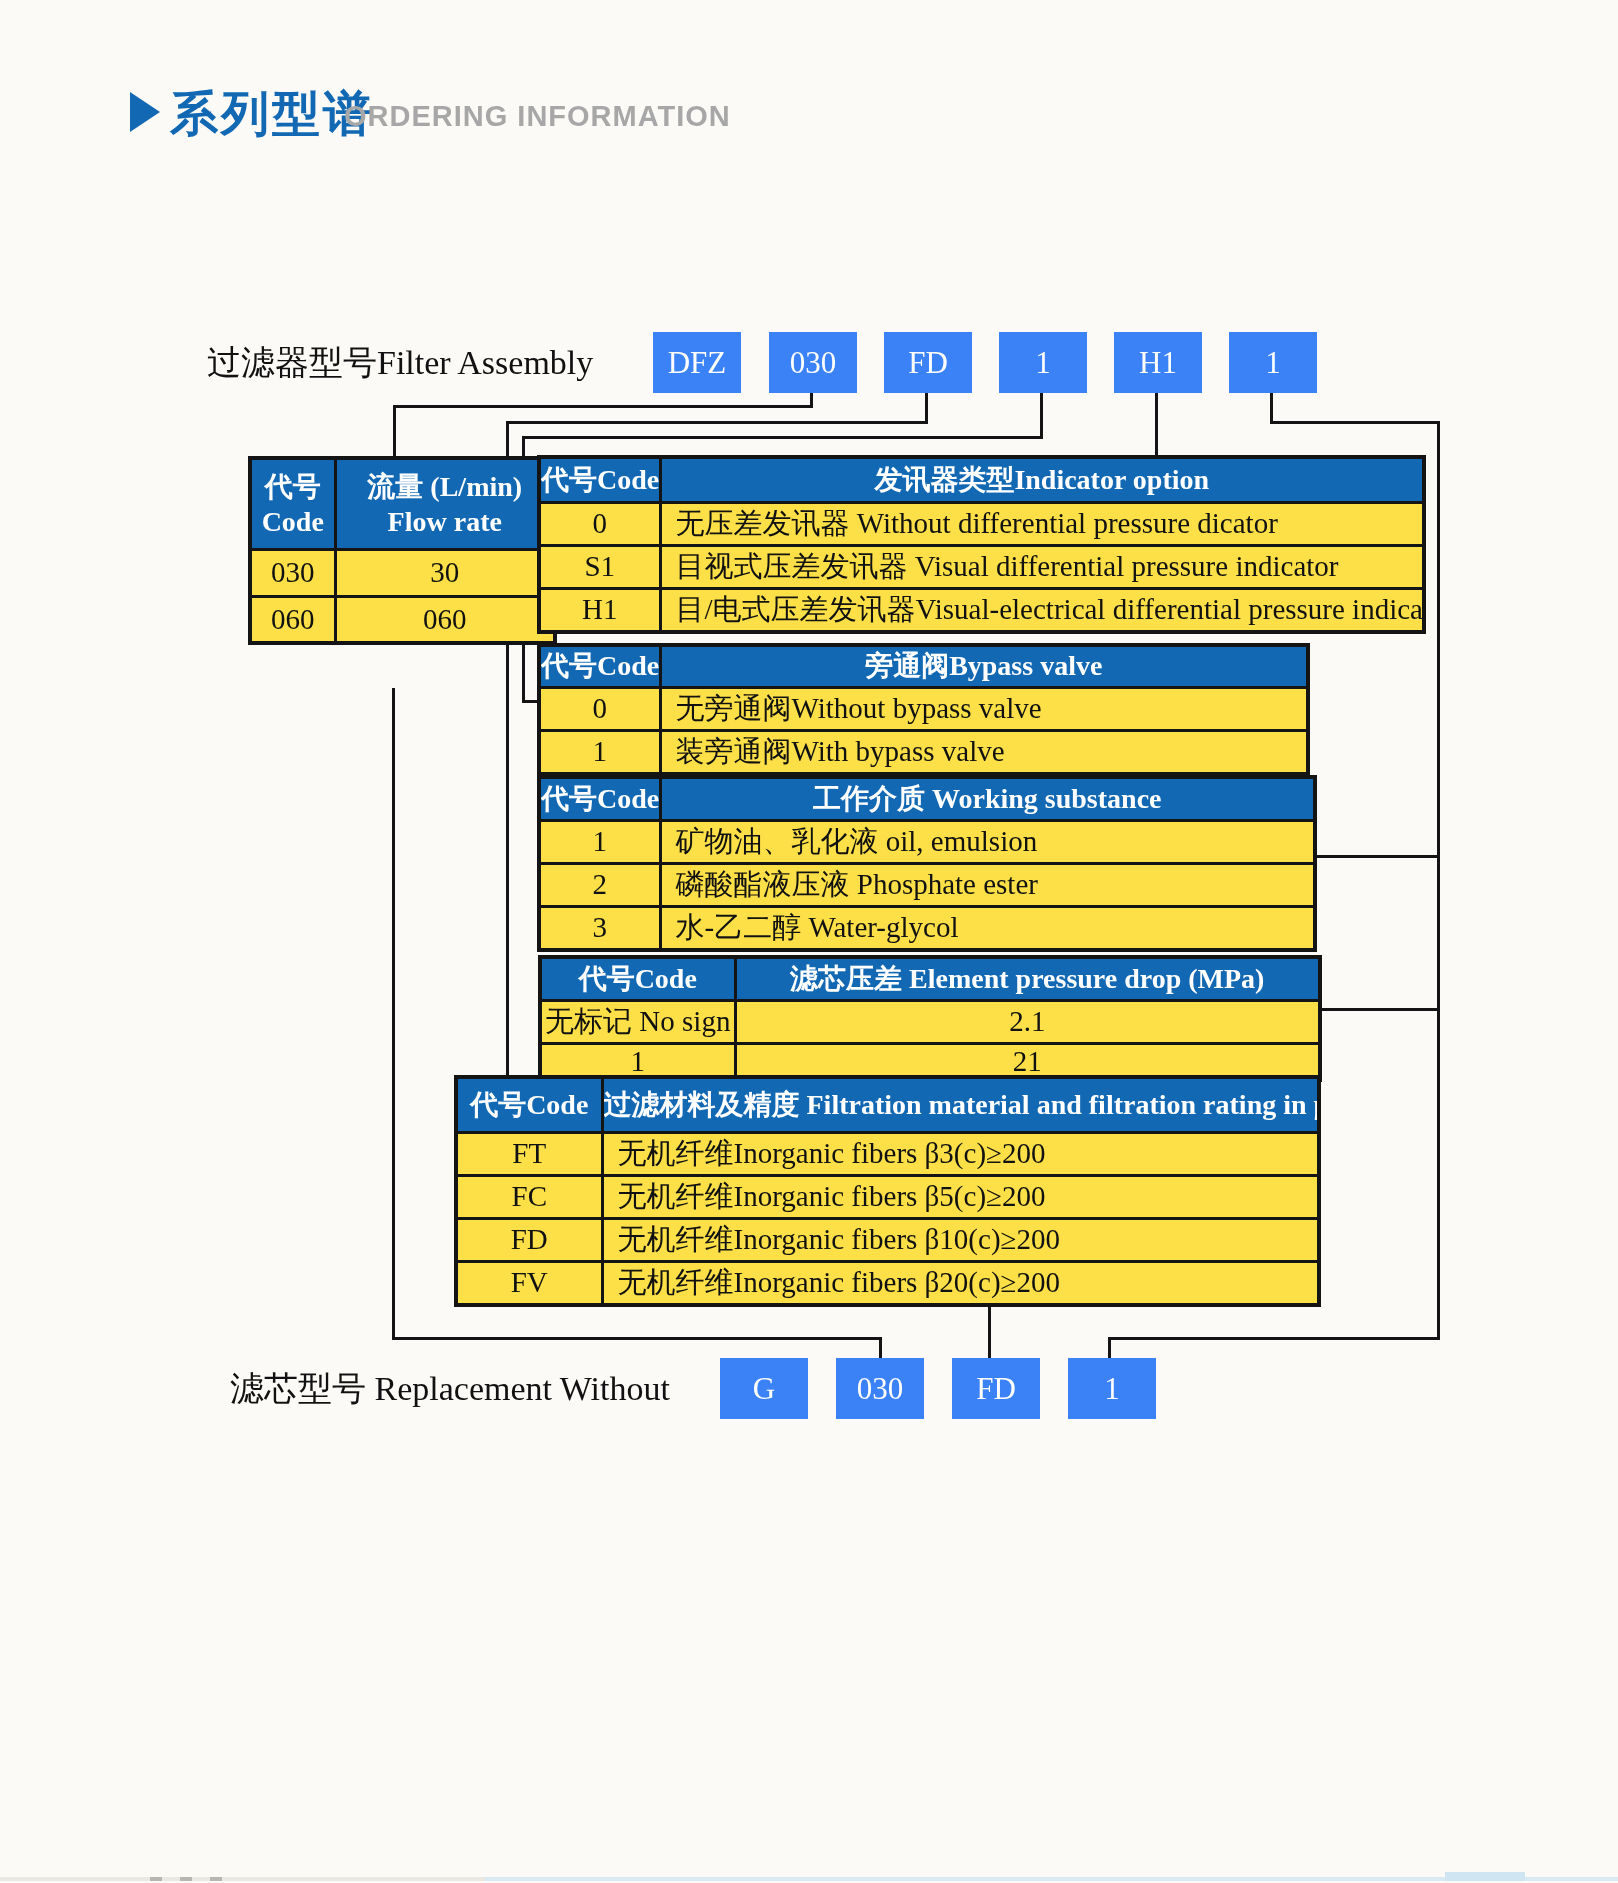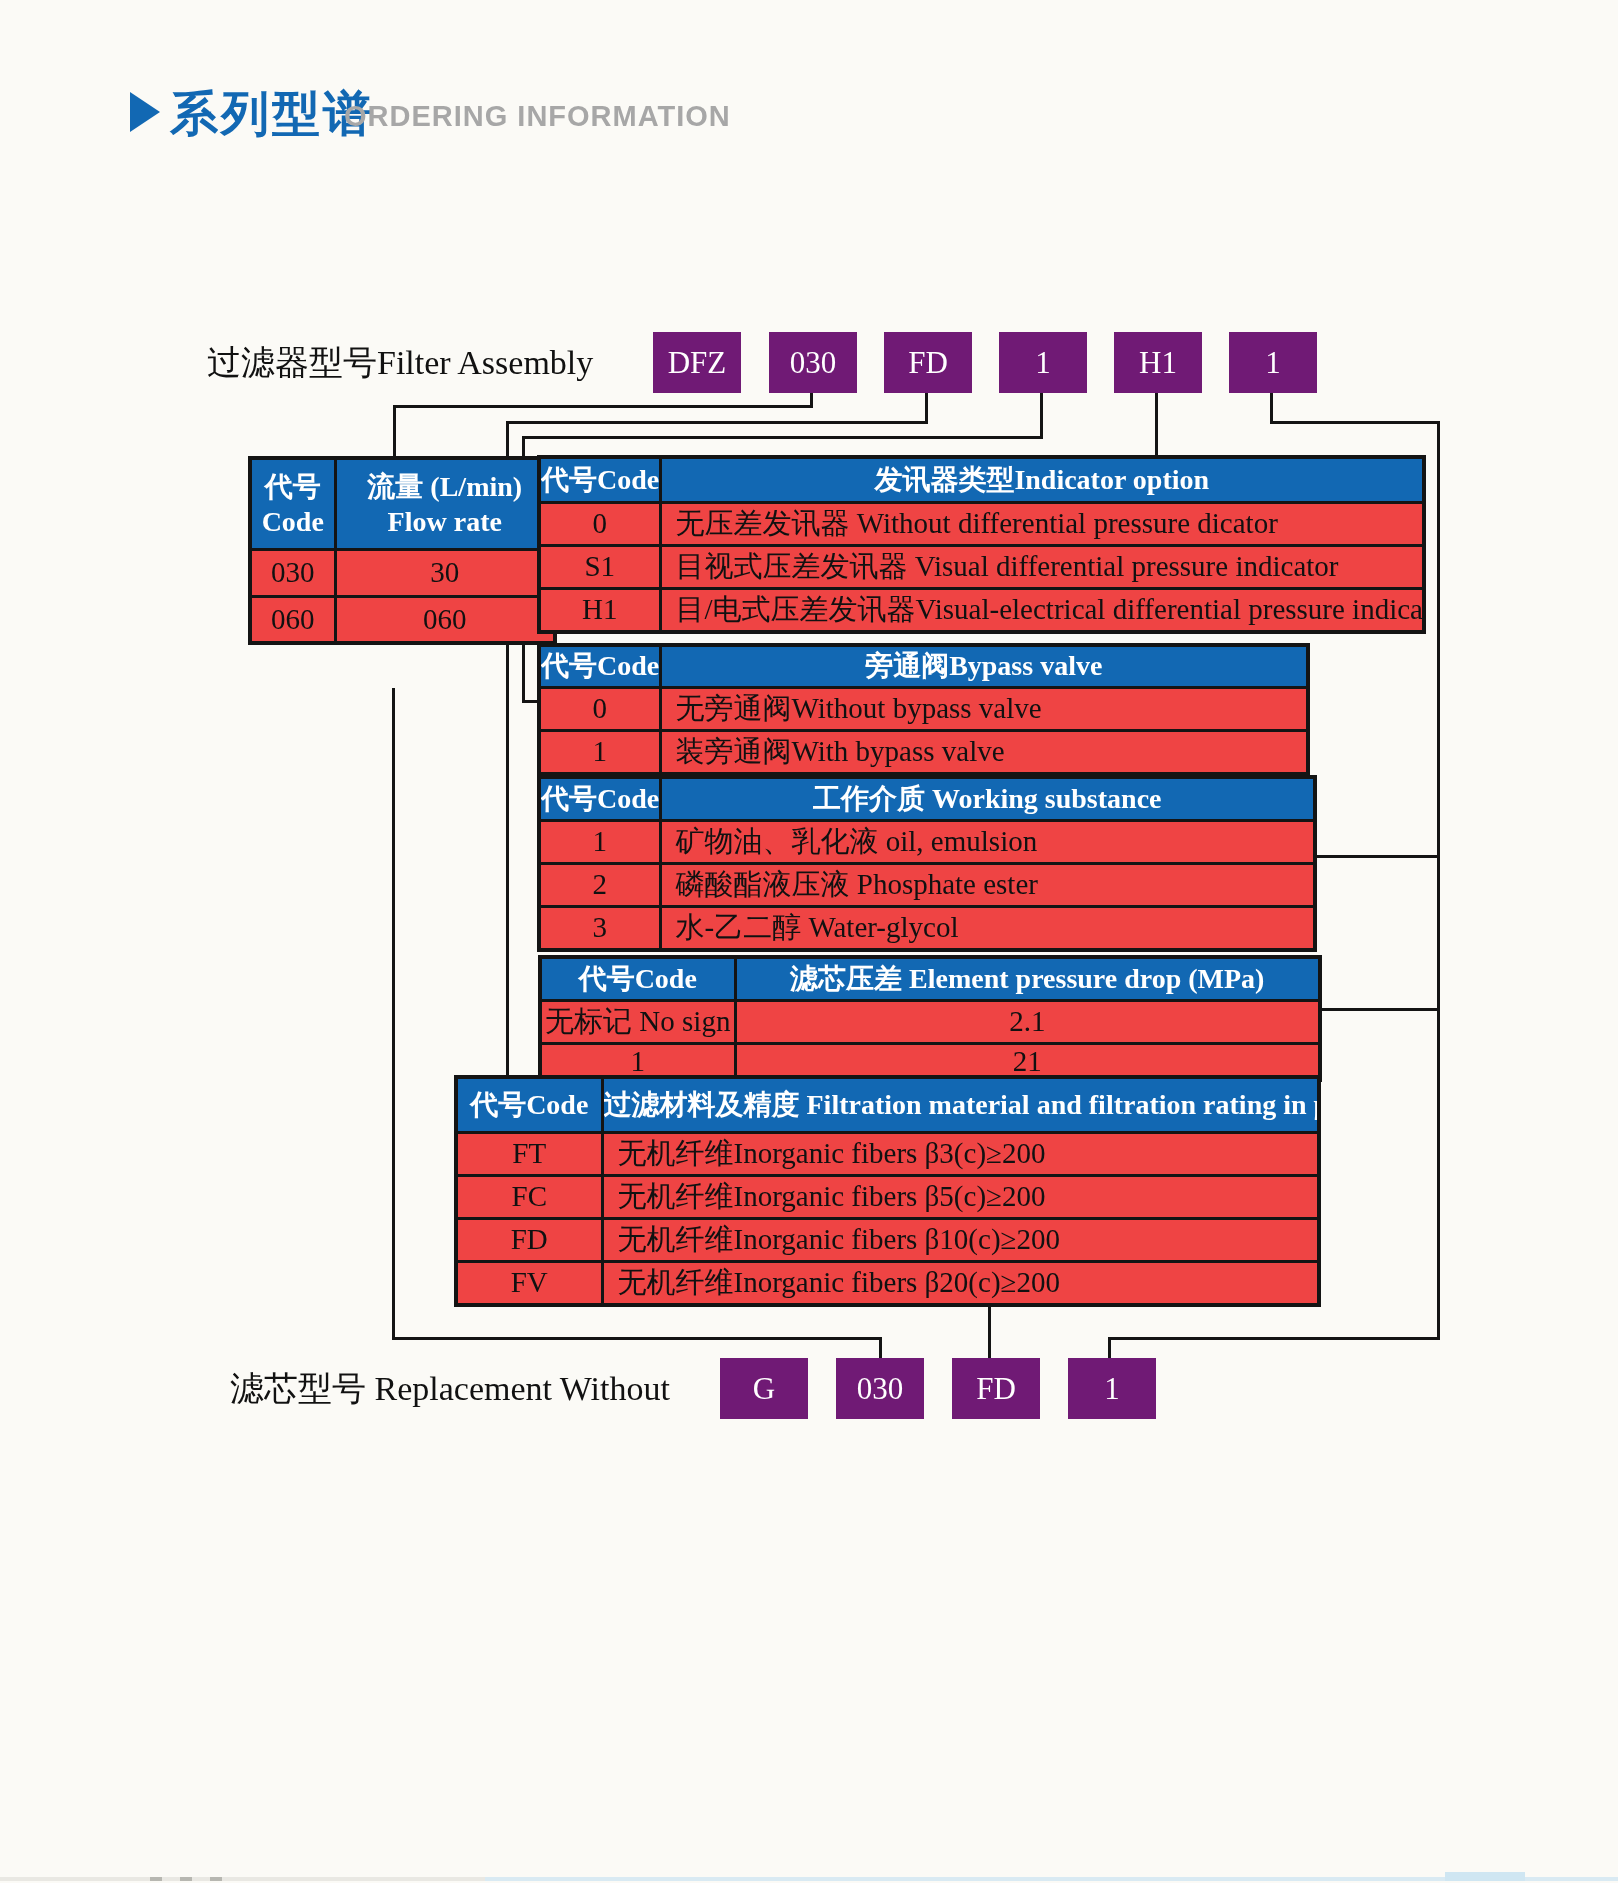--- a/index.html
+++ b/index.html
@@ -8,27 +8,27 @@
   
   .hdr-arrow{position:absolute;left:130px;top:92px;width:0;height:0;
              border-left:30px solid #1268b3;border-top:20px solid transparent;border-bottom:20px solid transparent;}
   .hdr-title{position:absolute;left:170px;top:82px;font-family:"Liberation Sans",sans-serif;
              font-size:48px;font-weight:bold;color:#1268b3;letter-spacing:3px;}
   .hdr-sub{position:absolute;left:344px;top:100px;font-family:"Liberation Sans",sans-serif;
            font-size:29px;font-weight:bold;color:#a7a7a7;letter-spacing:1px;}
   
   .row-label{position:absolute;height:61px;line-height:61px;font-size:34px;white-space:nowrap;}
   
-  .code-box{position:absolute;width:88px;height:61px;background:#701a75;color:#ffffff;
+  .code-box{position:absolute;width:88px;height:61px;background:#3b82f6;color:#ffffff;
             font-size:31px;display:flex;align-items:center;justify-content:center;}
   
   .wire{position:absolute;background:#141414;}
   
   table.tb{position:absolute;border-collapse:collapse;table-layout:fixed;
-           background:#ef4444;border:4px solid #141414;}
+           background:#fde047;border:4px solid #141414;}
   table.tb td{border:3px solid #141414;font-size:29px;text-align:center;
               padding:0;overflow:hidden;white-space:nowrap;}
   table.tb td.hd{background:#1268b3;color:#ffffff;font-weight:600;font-size:28px;}
   table.tb td.lft{text-align:left;padding-left:14px;}
   .two-line span{display:block;line-height:1.25;}
   
   .foot-bar{position:absolute;height:4px;}
   .foot-mark{position:absolute;height:4px;width:12px;background:#b7b7b1;}
 </style>
 </head>

